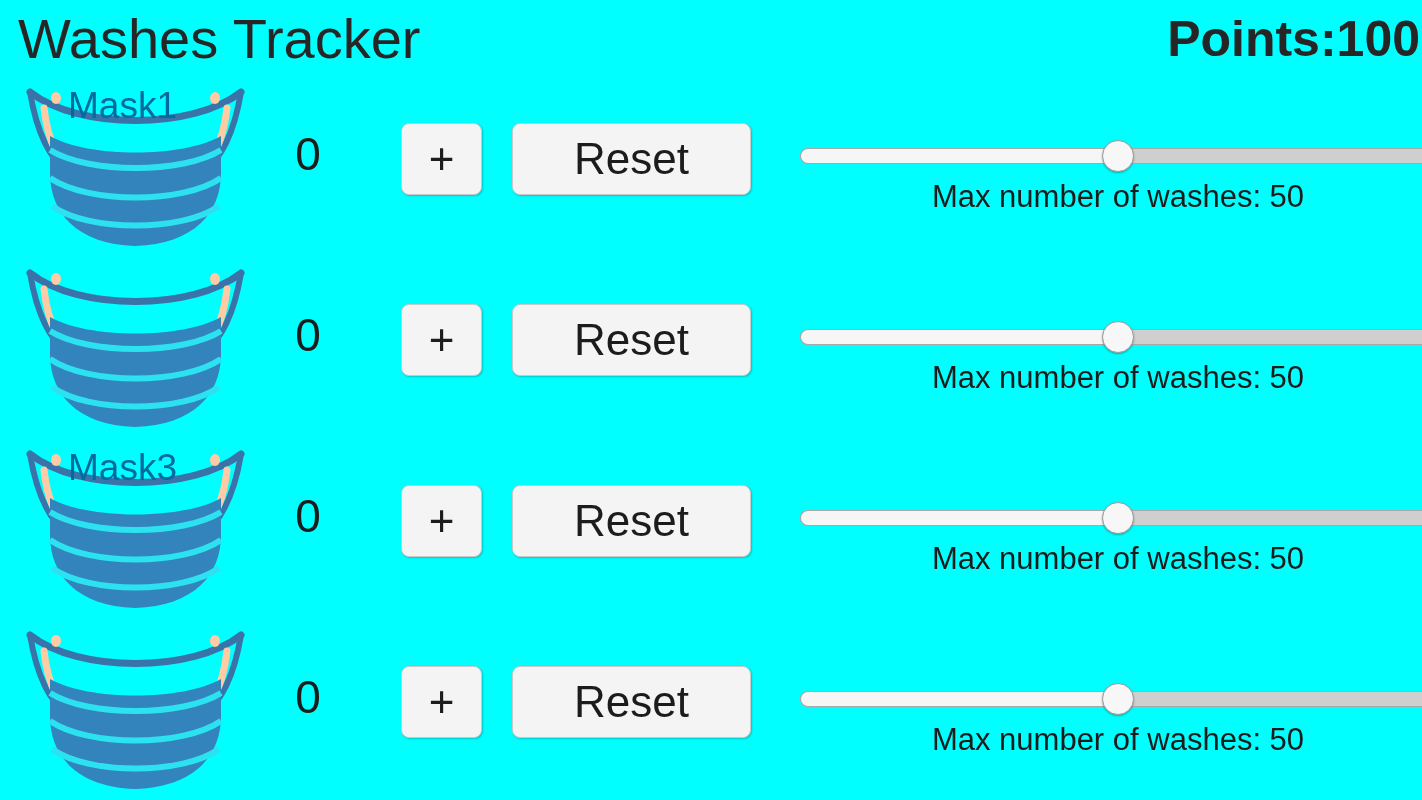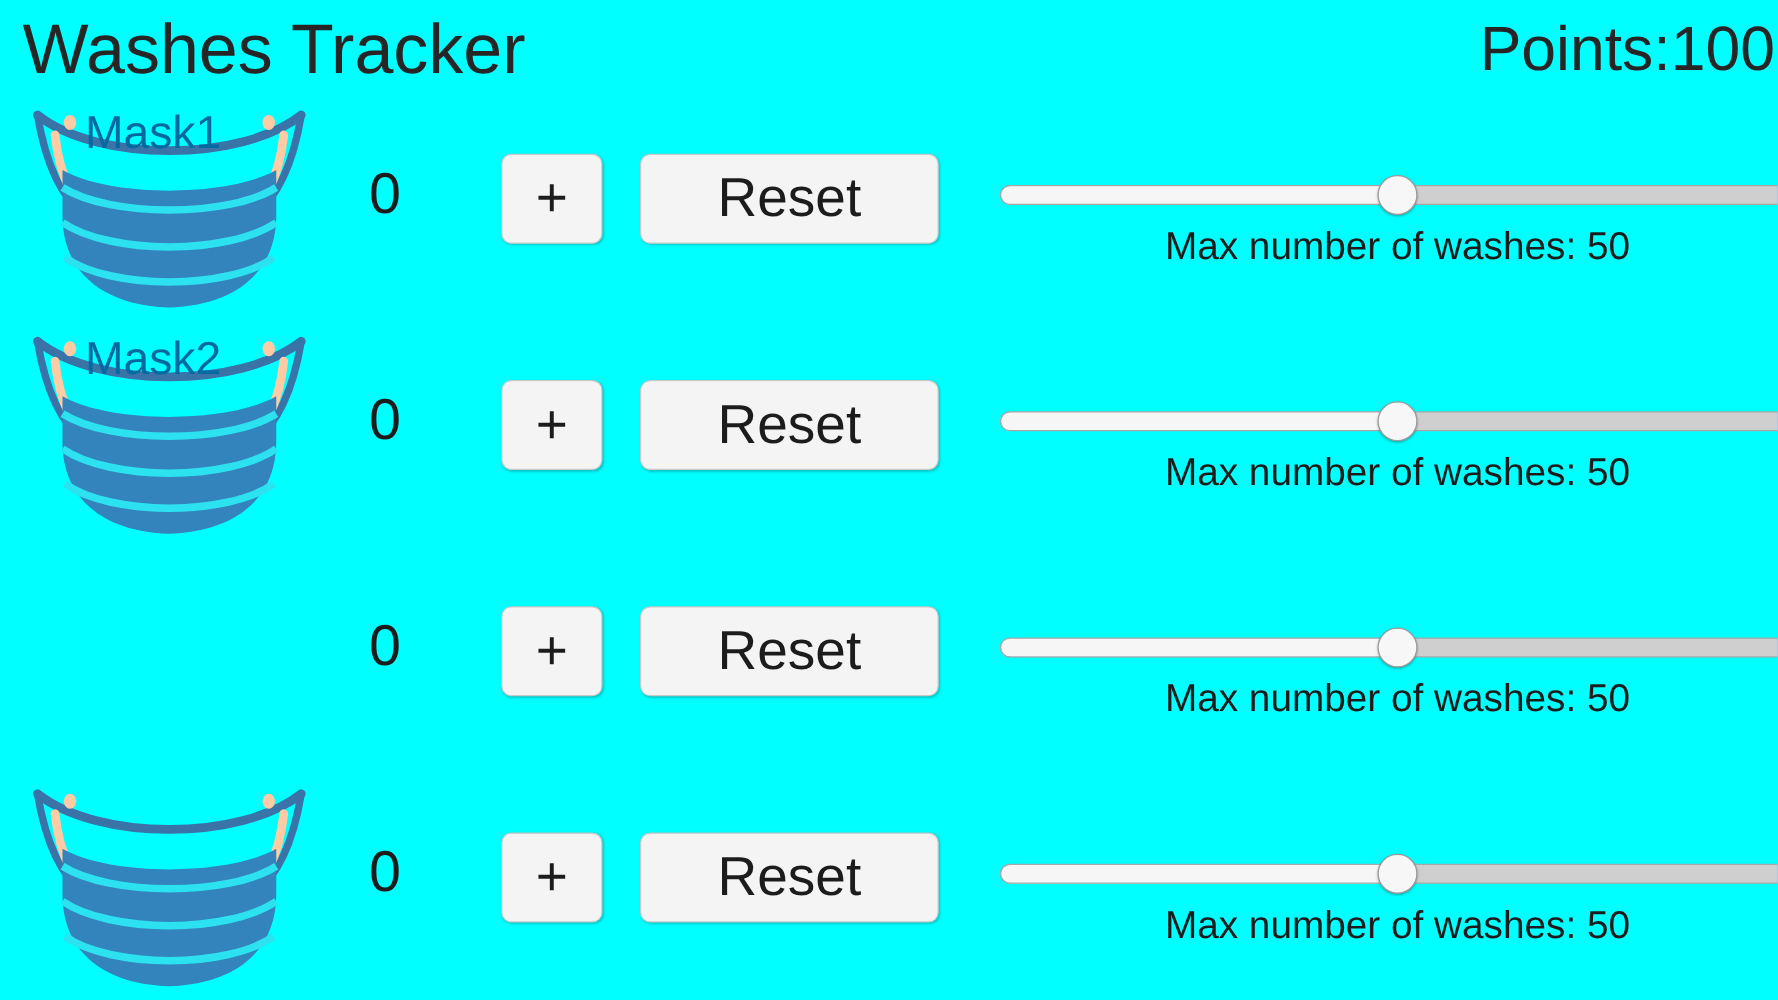--- a/index.html
+++ b/index.html
@@ -33,21 +33,21 @@
     font-weight: 400;
     color: #262626;
     white-space: nowrap;
   }
   .points {
     position: absolute;
     right: 22px;
     top: 6px;
     font-size: 50px;
     line-height: 66px;
-    font-weight: 400;
+    font-weight: 700;
     color: #262626;
     white-space: nowrap;
   }
 
   
   .rows {
     position: absolute;
     left: 0;
     top: 78px;
     width: 1422px;
@@ -238,36 +238,21 @@
         <path d="M22,14 C70,52 185,52 233,14" stroke="#3A73A8" stroke-width="7" fill="none" stroke-linecap="round"></path>
         <path d="M36,30 C38,48 42,62 48,74" stroke="#FFCBA4" stroke-width="7" fill="none" stroke-linecap="round"></path>
         <path d="M219,30 C217,48 213,62 207,74" stroke="#FFCBA4" stroke-width="7" fill="none" stroke-linecap="round"></path>
         <ellipse cx="48" cy="20" rx="5" ry="6" fill="#FFCBA4"></ellipse>
         <ellipse cx="207" cy="20" rx="5" ry="6" fill="#FFCBA4"></ellipse>
         <path d="M42,58 C80,80 175,80 213,58 L213,95 C213,135 186,166 127,168 C69,166 42,135 42,95 Z" fill="#3383BC"></path>
         <path d="M42,72 C80,96 175,96 213,72" stroke="#2DE2F0" stroke-width="6" fill="none"></path>
         <path d="M42,100 C80,126 175,126 213,100" stroke="#2DE2F0" stroke-width="6" fill="none"></path>
         <path d="M44,128 C80,154 175,154 211,128" stroke="#2DE2F0" stroke-width="6" fill="none"></path>
       </svg>
-      <div class="mask-label">Mask2</div>
-    </div>
-    <div class="count-value">0</div>
-    <button class="btn btn-plus">+</button>
-    <button class="btn btn-reset">Reset</button>
-    <div class="slider-wrap">
-      <div class="slider">
-        <div class="track"></div>
-        <div class="track-fill" style="width: 318px;"></div>
-        <div class="thumb" style="left: 318px;"></div>
-      </div>
-      <div class="slider-caption">Max number of washes: 50</div>
-    </div>
-  </div>
-
-  <div class="mask-row">
+    </div>
     <div class="count-value">0</div>
     <button class="btn btn-plus">+</button>
     <button class="btn btn-reset">Reset</button>
     <div class="slider-wrap">
       <div class="slider">
         <div class="track"></div>
         <div class="track-fill" style="width: 318px;"></div>
         <div class="thumb" style="left: 318px;"></div>
       </div>
       <div class="slider-caption">Max number of washes: 50</div>
@@ -282,27 +267,57 @@
         <path d="M22,14 C70,52 185,52 233,14" stroke="#3A73A8" stroke-width="7" fill="none" stroke-linecap="round"></path>
         <path d="M36,30 C38,48 42,62 48,74" stroke="#FFCBA4" stroke-width="7" fill="none" stroke-linecap="round"></path>
         <path d="M219,30 C217,48 213,62 207,74" stroke="#FFCBA4" stroke-width="7" fill="none" stroke-linecap="round"></path>
         <ellipse cx="48" cy="20" rx="5" ry="6" fill="#FFCBA4"></ellipse>
         <ellipse cx="207" cy="20" rx="5" ry="6" fill="#FFCBA4"></ellipse>
         <path d="M42,58 C80,80 175,80 213,58 L213,95 C213,135 186,166 127,168 C69,166 42,135 42,95 Z" fill="#3383BC"></path>
         <path d="M42,72 C80,96 175,96 213,72" stroke="#2DE2F0" stroke-width="6" fill="none"></path>
         <path d="M42,100 C80,126 175,126 213,100" stroke="#2DE2F0" stroke-width="6" fill="none"></path>
         <path d="M44,128 C80,154 175,154 211,128" stroke="#2DE2F0" stroke-width="6" fill="none"></path>
       </svg>
+      <div class="mask-label">Mask3</div>
     </div>
     <div class="count-value">0</div>
     <button class="btn btn-plus">+</button>
     <button class="btn btn-reset">Reset</button>
     <div class="slider-wrap">
       <div class="slider">
         <div class="track"></div>
         <div class="track-fill" style="width: 318px;"></div>
         <div class="thumb" style="left: 318px;"></div>
       </div>
       <div class="slider-caption">Max number of washes: 50</div>
     </div>
   </div>
 
+  <div class="mask-row">
+    <div class="mask-cell">
+      <svg class="mask-svg" viewBox="0 0 255 181">
+        <path d="M22,14 C30,62 46,84 60,94" stroke="#3A73A8" stroke-width="6" fill="none" stroke-linecap="round"></path>
+        <path d="M233,14 C225,62 209,84 195,94" stroke="#3A73A8" stroke-width="6" fill="none" stroke-linecap="round"></path>
+        <path d="M22,14 C70,52 185,52 233,14" stroke="#3A73A8" stroke-width="7" fill="none" stroke-linecap="round"></path>
+        <path d="M36,30 C38,48 42,62 48,74" stroke="#FFCBA4" stroke-width="7" fill="none" stroke-linecap="round"></path>
+        <path d="M219,30 C217,48 213,62 207,74" stroke="#FFCBA4" stroke-width="7" fill="none" stroke-linecap="round"></path>
+        <ellipse cx="48" cy="20" rx="5" ry="6" fill="#FFCBA4"></ellipse>
+        <ellipse cx="207" cy="20" rx="5" ry="6" fill="#FFCBA4"></ellipse>
+        <path d="M42,58 C80,80 175,80 213,58 L213,95 C213,135 186,166 127,168 C69,166 42,135 42,95 Z" fill="#3383BC"></path>
+        <path d="M42,72 C80,96 175,96 213,72" stroke="#2DE2F0" stroke-width="6" fill="none"></path>
+        <path d="M42,100 C80,126 175,126 213,100" stroke="#2DE2F0" stroke-width="6" fill="none"></path>
+        <path d="M44,128 C80,154 175,154 211,128" stroke="#2DE2F0" stroke-width="6" fill="none"></path>
+      </svg>
+    </div>
+    <div class="count-value">0</div>
+    <button class="btn btn-plus">+</button>
+    <button class="btn btn-reset">Reset</button>
+    <div class="slider-wrap">
+      <div class="slider">
+        <div class="track"></div>
+        <div class="track-fill" style="width: 318px;"></div>
+        <div class="thumb" style="left: 318px;"></div>
+      </div>
+      <div class="slider-caption">Max number of washes: 50</div>
+    </div>
+  </div>
+
 </div>
 
 </body></html>

